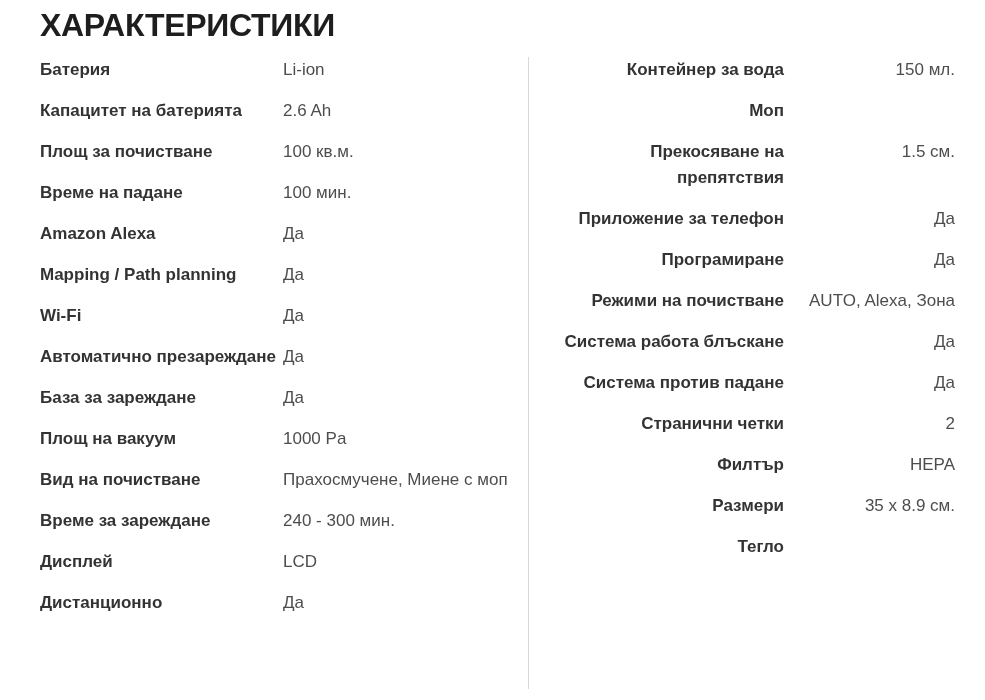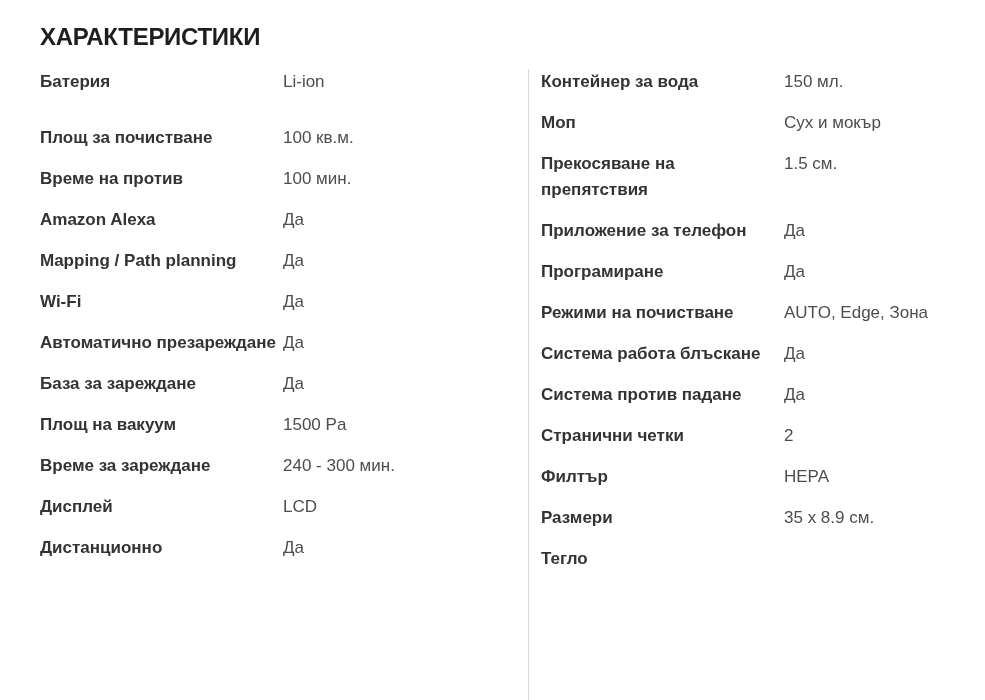--- a/index.html
+++ b/index.html
@@ -10,26 +10,26 @@
     --c-bg:#ffffff;
   }
   *{box-sizing:border-box;margin:0;padding:0;}
   html,body{width:985px;height:700px;overflow:hidden;}
   body{
     background:var(--c-bg);
     font-family:"Liberation Sans","DejaVu Sans",sans-serif;
     padding:6px 30px 0 40px;
   }
   .page-title{
-    font-size:24px;
+    font-size:32px;
     font-weight:700;
     letter-spacing:-0.3px;
     color:var(--c-title);
     line-height:34px;
-    margin-top:14px;
+    margin-top:2px;
   }
   .specs-table{
     display:flex;
     align-items:stretch;
     margin-top:15px;
     min-height:632px;
   }
   .spec-col{
     display:block;
   }
@@ -38,20 +38,21 @@
     flex:0 0 488px;
   }
   .col-divider{
     flex:0 0 1px;
     width:1px;
     background:var(--c-divider);
   }
   .spec-col.right{
     flex:1 1 auto;
     padding-left:12px;
+    text-align:right;
   }
   .spec-row{
     display:flex;
     align-items:flex-start;
     margin-bottom:15px;
     font-size:17px;
     line-height:26px;
   }
   .spec-label{
     flex:0 0 243px;
@@ -71,27 +72,29 @@
 
 <h1 class="page-title">ХАРАКТЕРИСТИКИ</h1>
 
 <div class="specs-table">
   <div class="spec-col left" id="left-col">
       <div class="spec-row">
         <div class="spec-label">Батерия</div>
         <div class="spec-value">Li-ion</div>
       </div>
       <div class="spec-row">
+        <div class="spec-label">Капацитет на батерията</div>
+        <div class="spec-value">2.6 Ah</div>
       </div>
       <div class="spec-row">
         <div class="spec-label">Площ за почистване</div>
         <div class="spec-value">100 кв.м.</div>
       </div>
       <div class="spec-row">
-        <div class="spec-label">Време на против</div>
+        <div class="spec-label">Време на падане</div>
         <div class="spec-value">100 мин.</div>
       </div>
       <div class="spec-row">
         <div class="spec-label">Amazon Alexa</div>
         <div class="spec-value">Да</div>
       </div>
       <div class="spec-row">
         <div class="spec-label">Mapping / Path planning</div>
         <div class="spec-value">Да</div>
       </div>
@@ -102,21 +105,25 @@
       <div class="spec-row">
         <div class="spec-label">Автоматично презареждане</div>
         <div class="spec-value">Да</div>
       </div>
       <div class="spec-row">
         <div class="spec-label">База за зареждане</div>
         <div class="spec-value">Да</div>
       </div>
       <div class="spec-row">
         <div class="spec-label">Площ на вакуум</div>
-        <div class="spec-value">1500 Pa</div>
+        <div class="spec-value">1000 Pa</div>
+      </div>
+      <div class="spec-row">
+        <div class="spec-label">Вид на почистване</div>
+        <div class="spec-value">Прахосмучене, Миене с моп</div>
       </div>
       <div class="spec-row">
         <div class="spec-label">Време за зареждане</div>
         <div class="spec-value">240 - 300 мин.</div>
       </div>
       <div class="spec-row">
         <div class="spec-label">Дисплей</div>
         <div class="spec-value">LCD</div>
       </div>
       <div class="spec-row">
@@ -125,37 +132,36 @@
       </div>
     </div>
   <div class="col-divider"></div>
   <div class="spec-col right" id="right-col">
       <div class="spec-row">
         <div class="spec-label">Контейнер за вода</div>
         <div class="spec-value">150 мл.</div>
       </div>
       <div class="spec-row">
         <div class="spec-label">Моп</div>
-        <div class="spec-value">Сух и мокър</div>
       </div>
       <div class="spec-row">
         <div class="spec-label">Прекосяване на препятствия</div>
         <div class="spec-value">1.5 см.</div>
       </div>
       <div class="spec-row">
         <div class="spec-label">Приложение за телефон</div>
         <div class="spec-value">Да</div>
       </div>
       <div class="spec-row">
         <div class="spec-label">Програмиране</div>
         <div class="spec-value">Да</div>
       </div>
       <div class="spec-row">
         <div class="spec-label">Режими на почистване</div>
-        <div class="spec-value">AUTO, Edge, Зона</div>
+        <div class="spec-value">AUTO, Alexa, Зона</div>
       </div>
       <div class="spec-row">
         <div class="spec-label">Система работа блъскане</div>
         <div class="spec-value">Да</div>
       </div>
       <div class="spec-row">
         <div class="spec-label">Система против падане</div>
         <div class="spec-value">Да</div>
       </div>
       <div class="spec-row">

